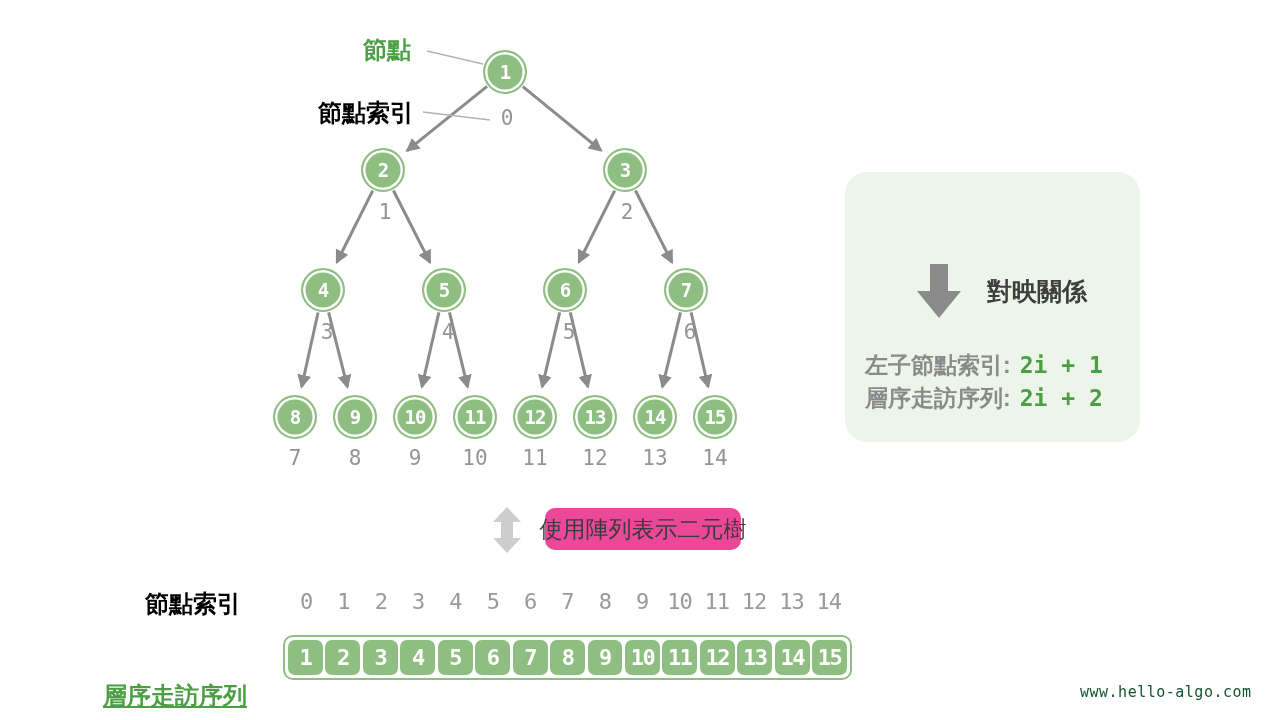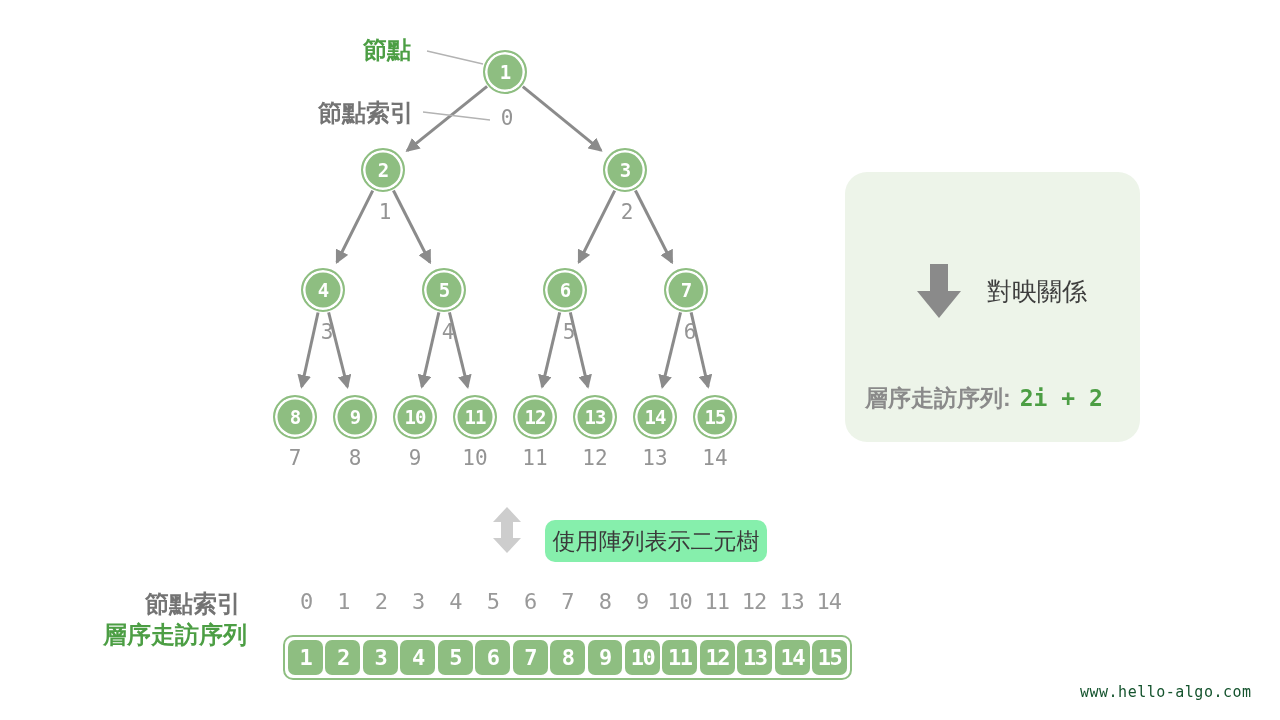--- a/index.html
+++ b/index.html
@@ -19,43 +19,43 @@
     transform:translate(-50%,-50%);box-sizing:border-box;letter-spacing:-1px;
   }
   .idx-label{
     position:absolute;transform:translate(-50%,-50%);
     font:21px "DejaVu Sans Mono",monospace;color:#949494;white-space:nowrap;
   }
 
   
   .callout{position:absolute;font-weight:bold;font-size:24px;white-space:nowrap;}
   .callout.green{color:#4C9E44;}
-  .callout.gray{color:#737373;}
+  .callout.gray{color:#000000;}
 
   
   .panel{
     position:absolute;left:845px;top:172px;width:295px;height:270px;
     background:#EDF4E9;border-radius:22px;
   }
   .panel .p-line{position:absolute;white-space:nowrap;font-weight:bold;font-size:23px;color:#8A8A8A;}
   .panel .code{font-family:"DejaVu Sans Mono",monospace;font-weight:bold;color:#4C9E44;margin-left:9px;font-size:23px;}
   .map-arrow{position:absolute;left:72px;top:92px;width:44px;height:54px;}
   .map-arrow .shaft{width:18px;height:27px;background:#8A8A8A;margin:0 auto;}
   .map-arrow .head{width:0;height:0;border-left:22px solid transparent;border-right:22px solid transparent;border-top:27px solid #8A8A8A;}
-  .map-label{position:absolute;left:142px;top:103px;font-weight:normal;font-size:25px;color:#3E3E3E;white-space:nowrap;}
+  .map-label{position:absolute;left:142px;top:103px;font-weight:bold;font-size:25px;color:#3E3E3E;white-space:nowrap;}
 
   
   .updown-arrow{position:absolute;left:493px;top:507px;width:28px;}
   .updown-arrow .tri-up{width:0;height:0;border-left:14px solid transparent;border-right:14px solid transparent;border-bottom:15px solid #CDCDCD;}
   .updown-arrow .mid{width:12px;height:16px;background:#CDCDCD;margin:0 auto;}
   .updown-arrow .tri-down{width:0;height:0;border-left:14px solid transparent;border-right:14px solid transparent;border-top:15px solid #CDCDCD;}
   .bridge-box{
-    position:absolute;left:545px;top:508px;width:222px;height:42px;
-    background:#86efac;border-radius:10px;display:flex;align-items:center;justify-content:center;
-    font-size:23px;color:#3A3A3A;white-space:nowrap;margin-top:12px;
+    position:absolute;left:545px;top:508px;width:196px;height:42px;
+    background:#ec4899;border-radius:10px;display:flex;align-items:center;justify-content:center;
+    font-size:23px;color:#3A3A3A;white-space:nowrap;
   }
 
   
   .index-row{
     position:absolute;left:283px;top:587px;width:569px;height:28px;
     display:flex;gap:2px;padding:0 5.5px;box-sizing:border-box;
   }
   .index-cell{
     flex:1;display:flex;align-items:center;justify-content:center;
     font:22px "DejaVu Sans Mono",monospace;color:#999999;letter-spacing:-1px;
@@ -142,20 +142,23 @@
 
   <div class="callout green" style="left:363px;top:34px;text-align:right;">節點</div>
   <div class="callout gray" style="left:318px;top:97px;">節點索引</div>
 
   <div class="panel">
     <div class="map-arrow">
       <div class="shaft"></div>
         <div class="head"></div>
     </div>
     <div class="map-label">對映關係</div>
+    <div class="p-line" style="left:20px;top:178px;">
+      <span>左子節點索引:</span><span class="code">2i + 1</span>
+    </div>
     <div class="p-line" style="left:20px;top:211px;">
       <span>層序走訪序列:</span><span class="code">2i + 2</span>
     </div>
   </div>
 
   <div class="updown-arrow">
     <div class="tri-up"></div>
       <div class="mid"></div>
       <div class="tri-down"></div>
   </div>
@@ -172,21 +175,21 @@
       <div class="index-cell">6</div>
       <div class="index-cell">7</div>
       <div class="index-cell">8</div>
       <div class="index-cell">9</div>
       <div class="index-cell">10</div>
       <div class="index-cell">11</div>
       <div class="index-cell">12</div>
       <div class="index-cell">13</div>
       <div class="index-cell">14</div>
     </div>
-  <div class="callout green" style="left:103px;top:619px;">層序走訪序列</div>
+  <div class="callout green" style="left:103px;top:680px;text-decoration:underline;">層序走訪序列</div>
   <div class="array-box" id="array-box">
       <div class="array-cell">1</div>
       <div class="array-cell">2</div>
       <div class="array-cell">3</div>
       <div class="array-cell">4</div>
       <div class="array-cell">5</div>
       <div class="array-cell">6</div>
       <div class="array-cell">7</div>
       <div class="array-cell">8</div>
       <div class="array-cell">9</div>

